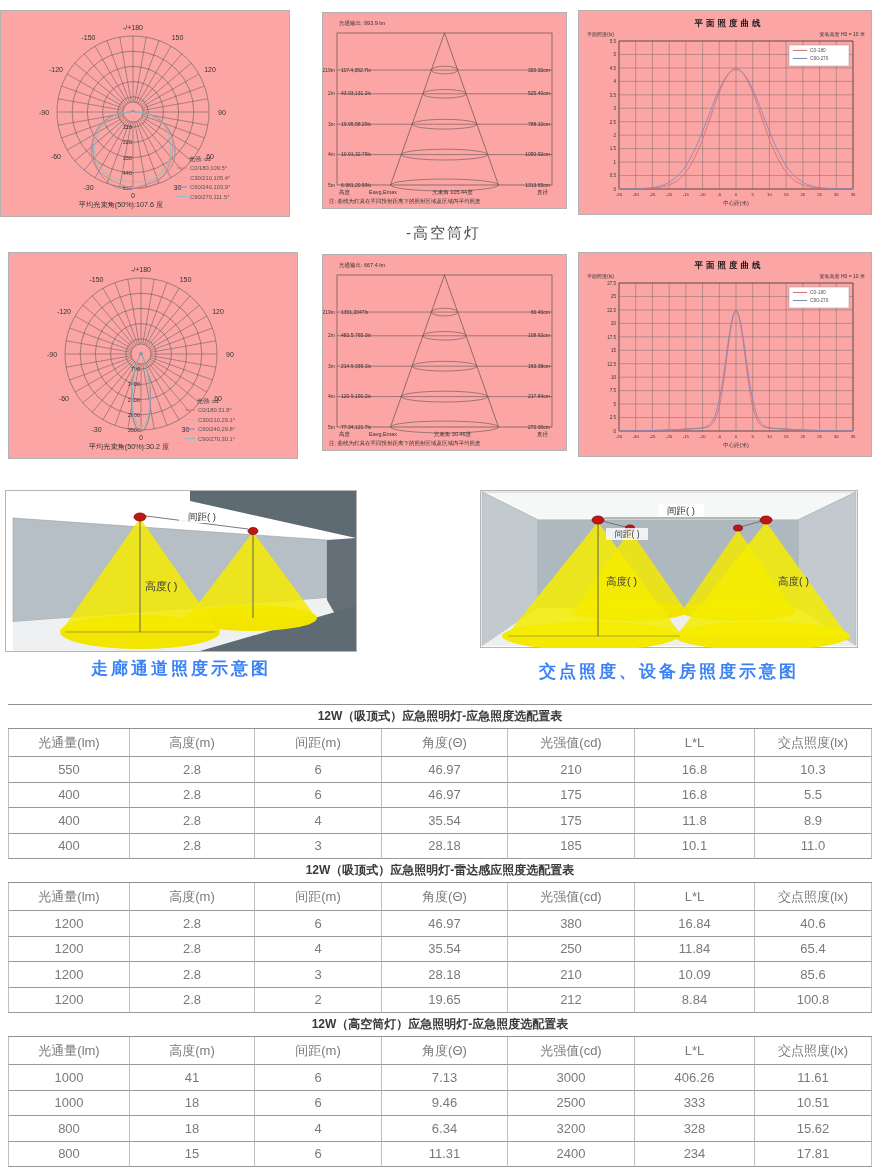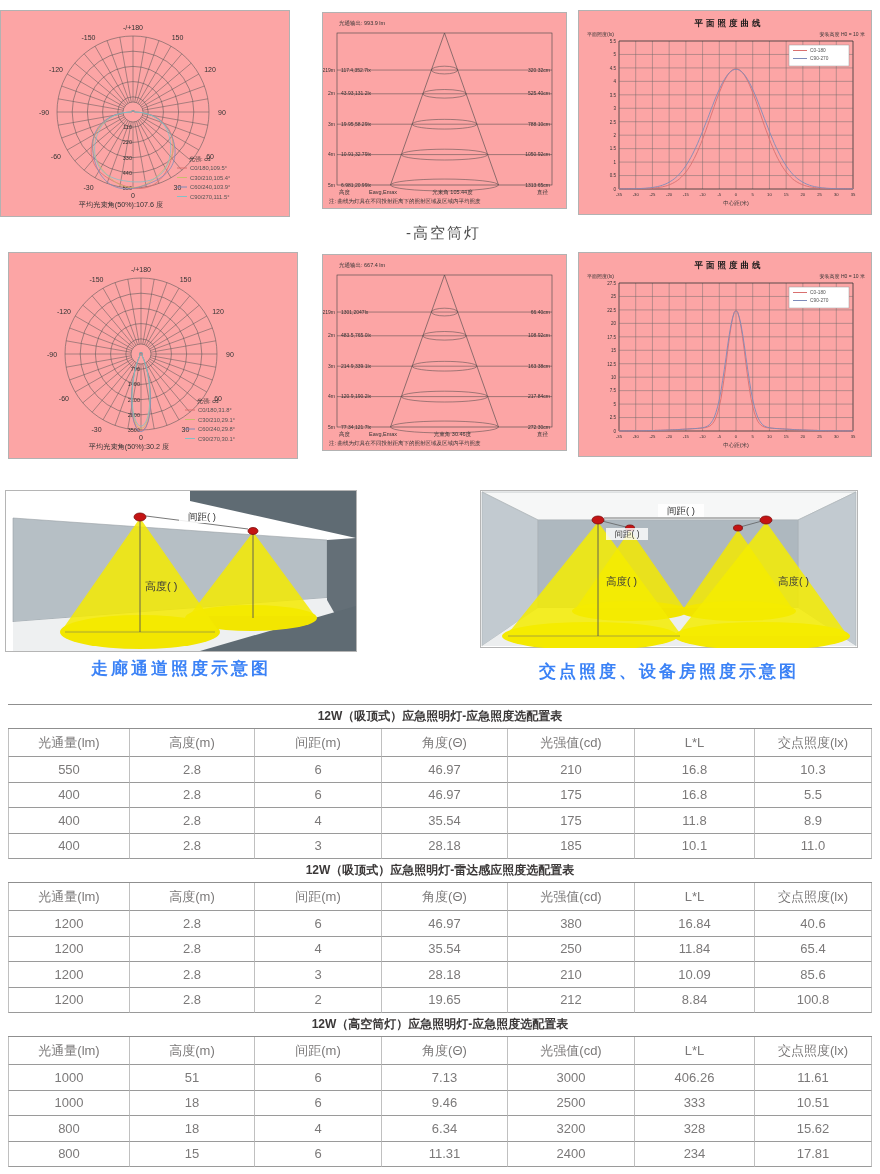--- a/index.html
+++ b/index.html
@@ -542,21 +542,21 @@
         <div class="tbl-title">12W（高空筒灯）应急照明灯-应急照度选配置表</div>
         <div class="tbl-grid" style="grid-template-columns: 122px 125px 127px 126px 127px 120px 117px;">
           <div class="cell th first">光通量(lm)</div>
           <div class="cell th">高度(m)</div>
           <div class="cell th">间距(m)</div>
           <div class="cell th">角度(Θ)</div>
           <div class="cell th">光强值(cd)</div>
           <div class="cell th">L*L</div>
           <div class="cell th">交点照度(lx)</div>
           <div class="cell td first">1000</div>
-          <div class="cell td">51</div>
+          <div class="cell td">41</div>
           <div class="cell td">6</div>
           <div class="cell td">7.13</div>
           <div class="cell td">3000</div>
           <div class="cell td">406.26</div>
           <div class="cell td">11.61</div>
           <div class="cell td first">1000</div>
           <div class="cell td">18</div>
           <div class="cell td">6</div>
           <div class="cell td">9.46</div>
           <div class="cell td">2500</div>

